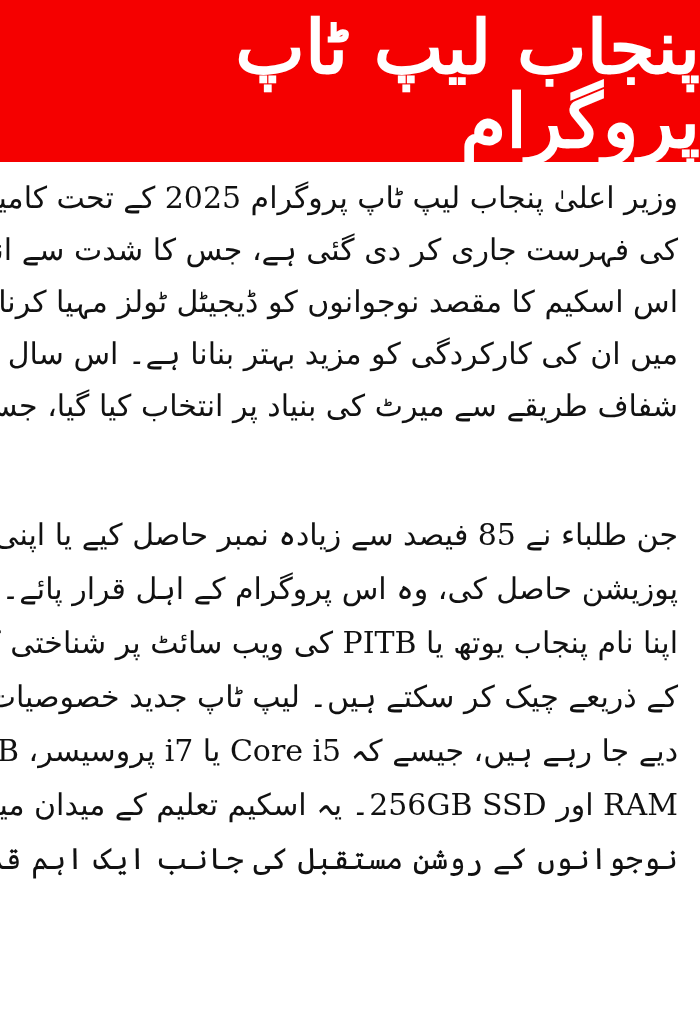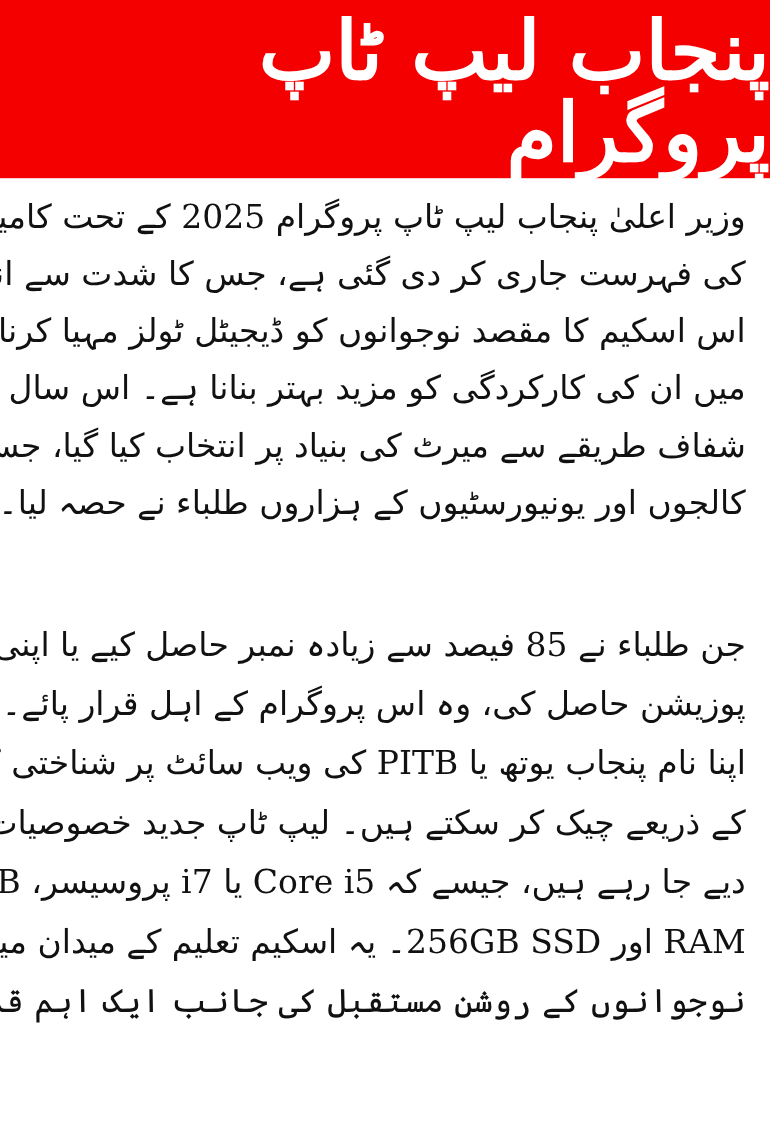--- a/index.html
+++ b/index.html
@@ -71,21 +71,20 @@
   <div class="banner-title">پنجاب لیپ ٹاپ پروگرام</div>
 </div>
 
 <div class="content">
   <div class="para para1">
     <span class="line">وزیر اعلیٰ پنجاب لیپ ٹاپ پروگرام 2025 کے تحت کامیاب طلباء</span>
     <span class="line">کی فہرست جاری کر دی گئی ہے، جس کا شدت سے انتظار کیا جا رہا تھا۔</span>
     <span class="line">اس اسکیم کا مقصد نوجوانوں کو ڈیجیٹل ٹولز مہیا کرنا اور تعلیمی میدان</span>
     <span class="line">میں ان کی کارکردگی کو مزید بہتر بنانا ہے۔ اس سال کے پروگرام میں</span>
     <span class="line">شفاف طریقے سے میرٹ کی بنیاد پر انتخاب کیا گیا، جس میں سرکاری</span>
-    <span class="line last">کالجوں اور یونیورسٹیوں کے ہزاروں طلباء نے حصہ لیا۔</span>
   </div>
 
   <div class="para para2">
     <span class="line">جن طلباء نے 85 فیصد سے زیادہ نمبر حاصل کیے یا اپنی کلاس میں اعلیٰ</span>
     <span class="line">پوزیشن حاصل کی، وہ اس پروگرام کے اہل قرار پائے۔ کامیاب طلباء</span>
     <span class="line">اپنا نام پنجاب یوتھ یا PITB کی ویب سائٹ پر شناختی کارڈ یا رول نمبر</span>
     <span class="line">کے ذریعے چیک کر سکتے ہیں۔ لیپ ٹاپ جدید خصوصیات کے ساتھ</span>
     <span class="line">دیے جا رہے ہیں، جیسے کہ Core i5 یا i7 پروسیسر، 8GB</span>
     <span class="line">RAM اور 256GB SSD۔ یہ اسکیم تعلیم کے میدان میں</span>
     <span class="line last">نوجوانوں کے روشن مستقبل کی جانب ایک اہم قدم ہے۔</span>

